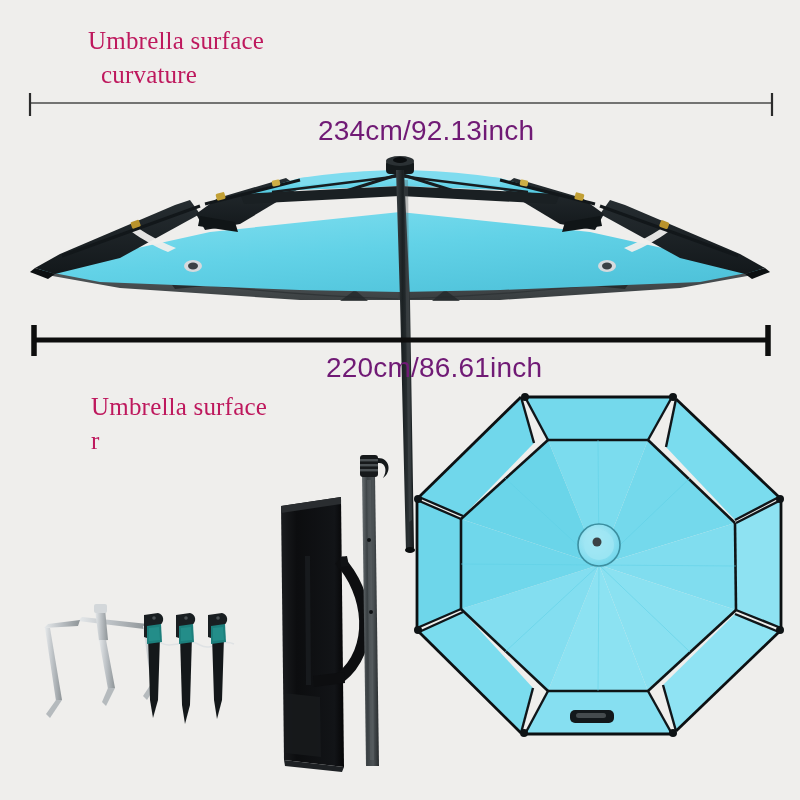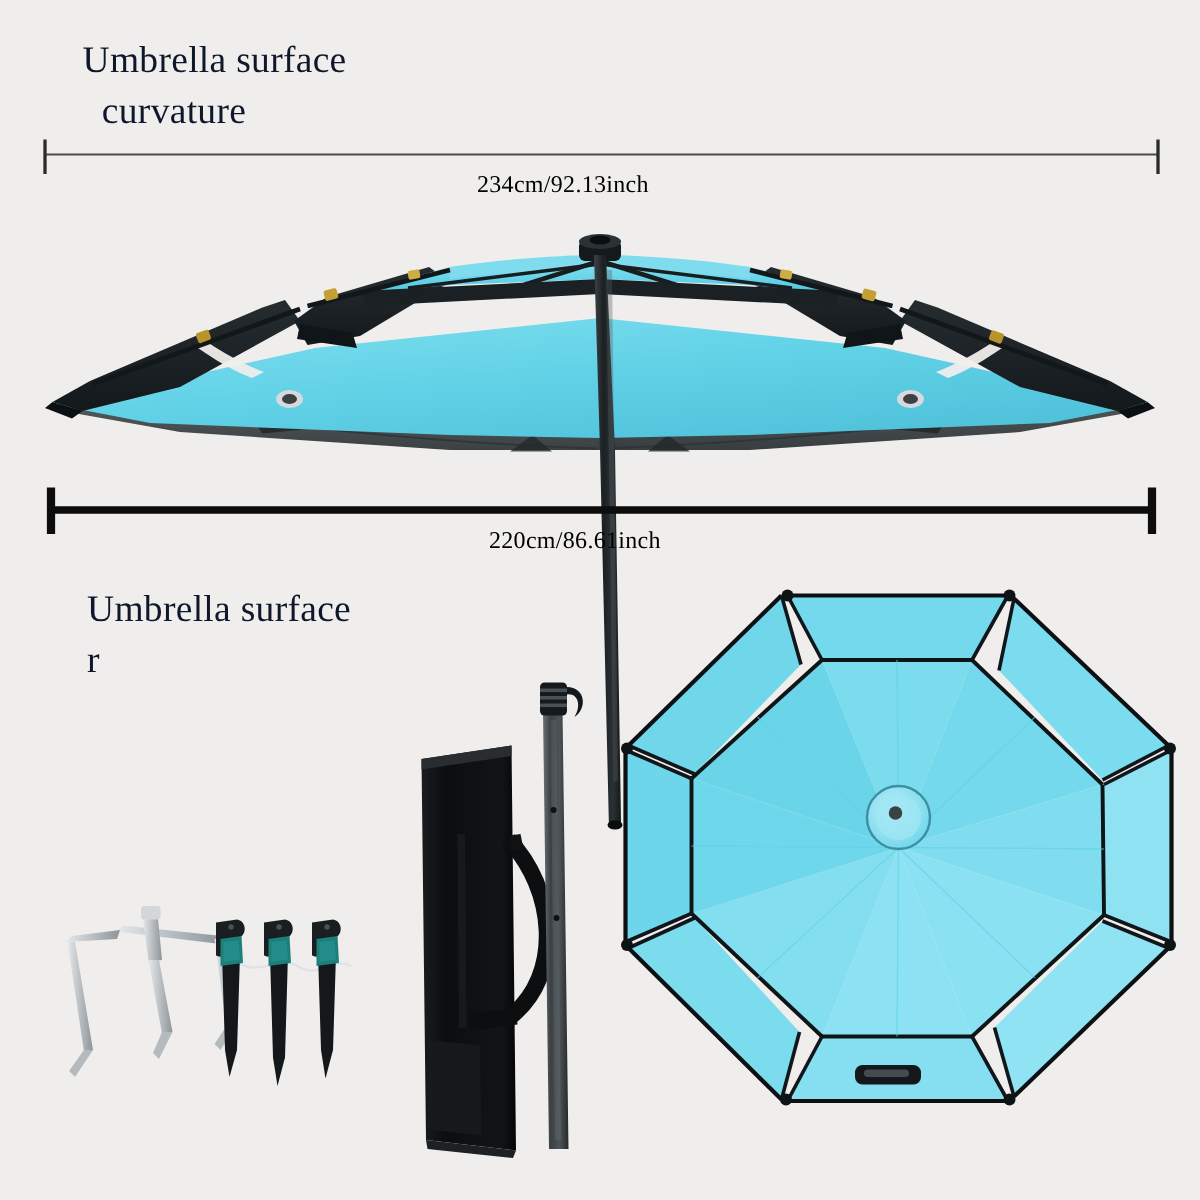--- a/index.html
+++ b/index.html
@@ -8,35 +8,36 @@
     width:800px;height:800px;
     background:#efeeec;
     font-family:"Liberation Serif", serif;
     overflow:hidden;
     position:relative;
   }
   #stage{position:absolute;inset:0;width:800px;height:800px;}
 
   .label{
     position:absolute;
-    color:#0f172a;
+    color:#be185d;
     font-family:"Liberation Serif", serif;
     font-size:25px;
     line-height:34px;
     letter-spacing:.2px;
     white-space:pre-wrap;
+    margin-left:33px;
   }
   #label-curvature{left:55px;top:24px;width:245px;}
   #label-diameter{left:58px;top:390px;width:238px;}
 
   .dim-text{
     position:absolute;
-    color:#000000;
-    font-family:Liberation Serif, serif;
-    font-size:16px;
+    color:#701a75;
+    font-family:Liberation Sans, sans-serif;
+    font-size:28px;
     letter-spacing:.2px;
     white-space:nowrap;
   }
   #dim-top-text{left:318px;top:115px;}
   #dim-bottom-text{left:326px;top:352px;}
 
   svg{display:block;position:absolute;left:0;top:0;}
   .svg-layer{position:absolute;left:0;top:0;width:800px;height:800px;pointer-events:none;}
 </style>
 </head>

